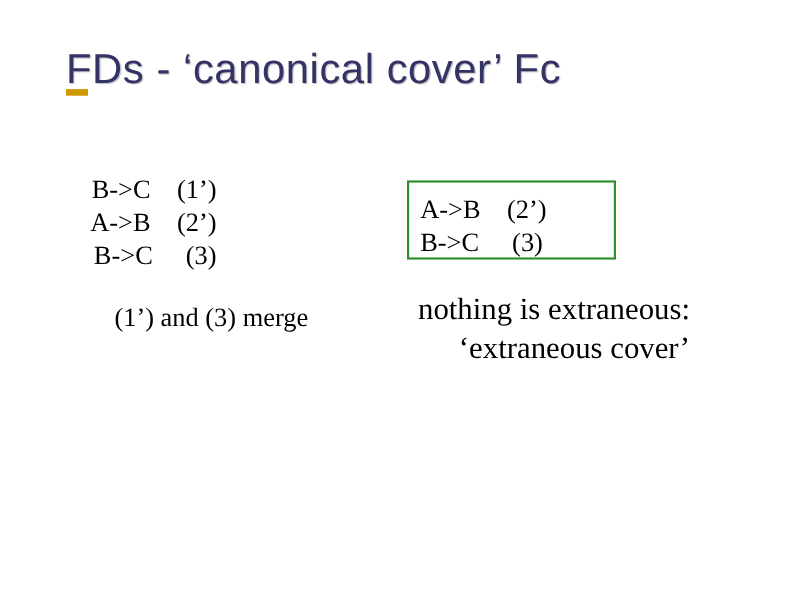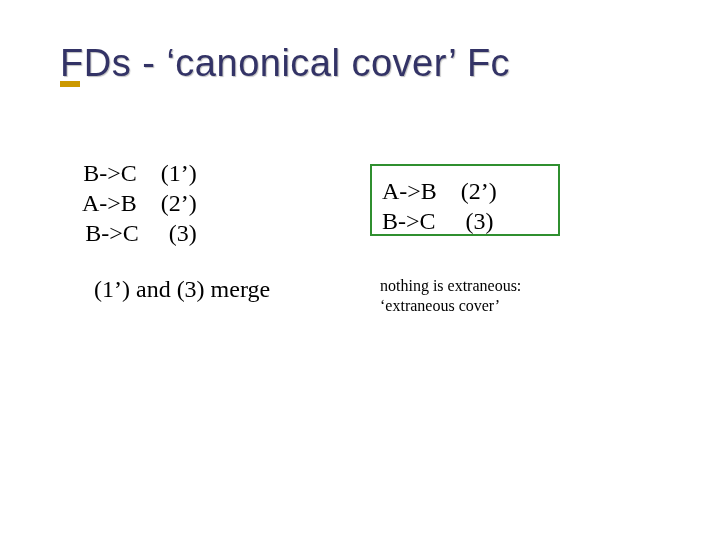--- a/index.html
+++ b/index.html
@@ -58,30 +58,31 @@
   .right-col {
     position: absolute;
     left: 382px;
     top: 176px;
     font-size: 24px;
     line-height: 1.25;
   }
   .fd-row { white-space: pre; }
   .left-caption {
     position: absolute;
-    left: 94px;
+    left: 104px;
     top: 276px;
     font-size: 24px;
   }
   .right-caption {
     position: absolute;
     left: 380px;
-    top: 276px;
-    font-size: 16px;
+    top: 264px;
+    font-size: 28px;
     line-height: 1.25;
+    text-align: right;
   }
   .box {
     position: absolute;
     left: 370px;
     top: 164px;
     width: 190px;
     height: 72px;
     border: 2px solid #2f8f2f;
     box-sizing: border-box;
   }

